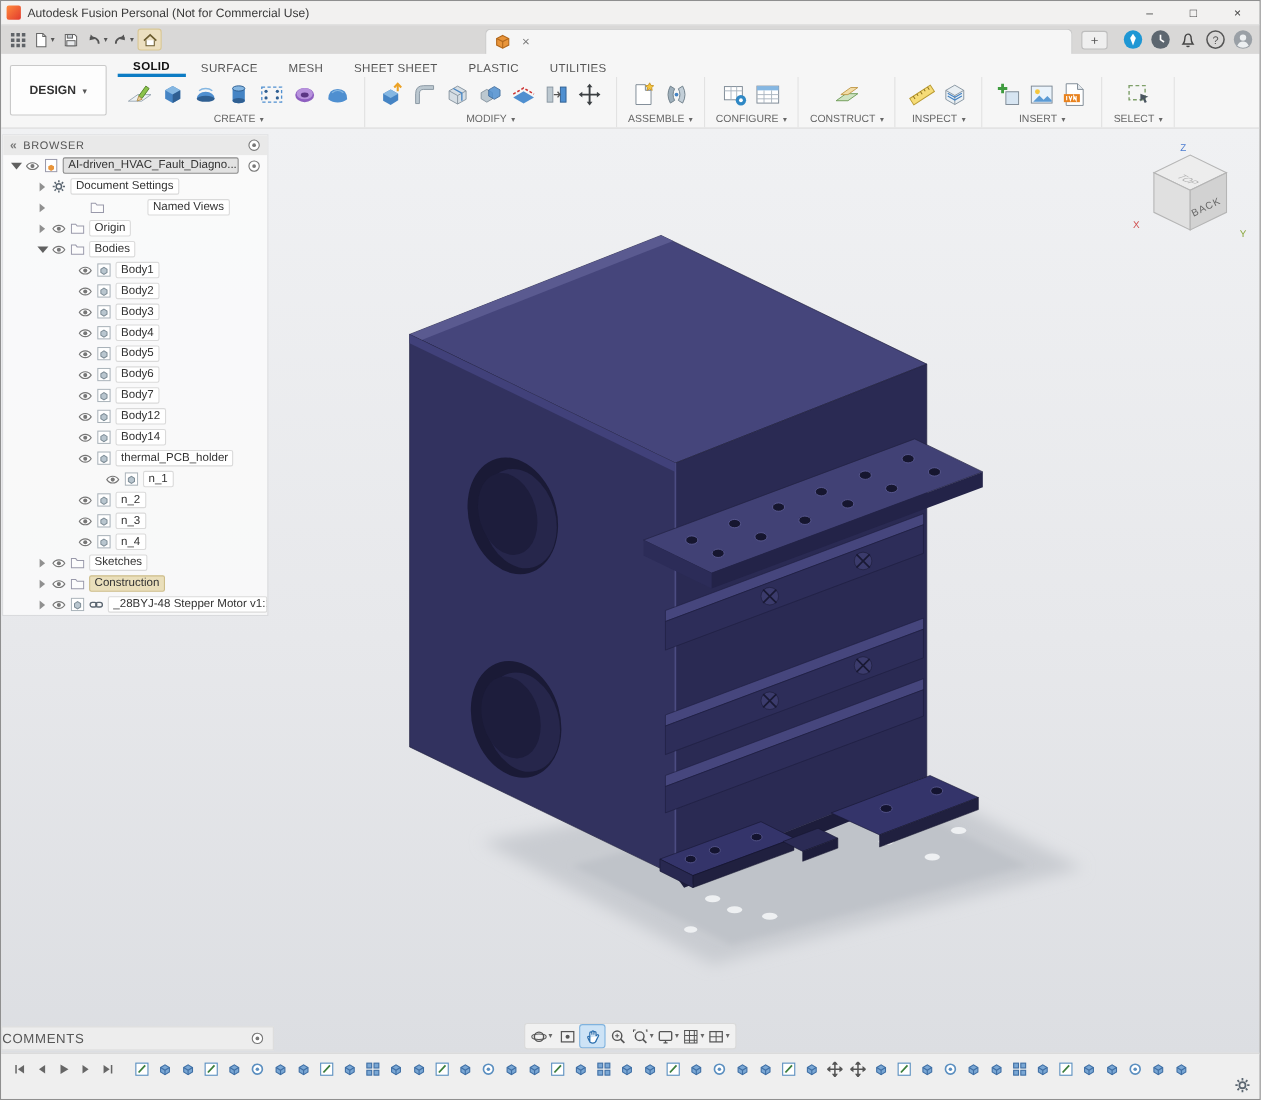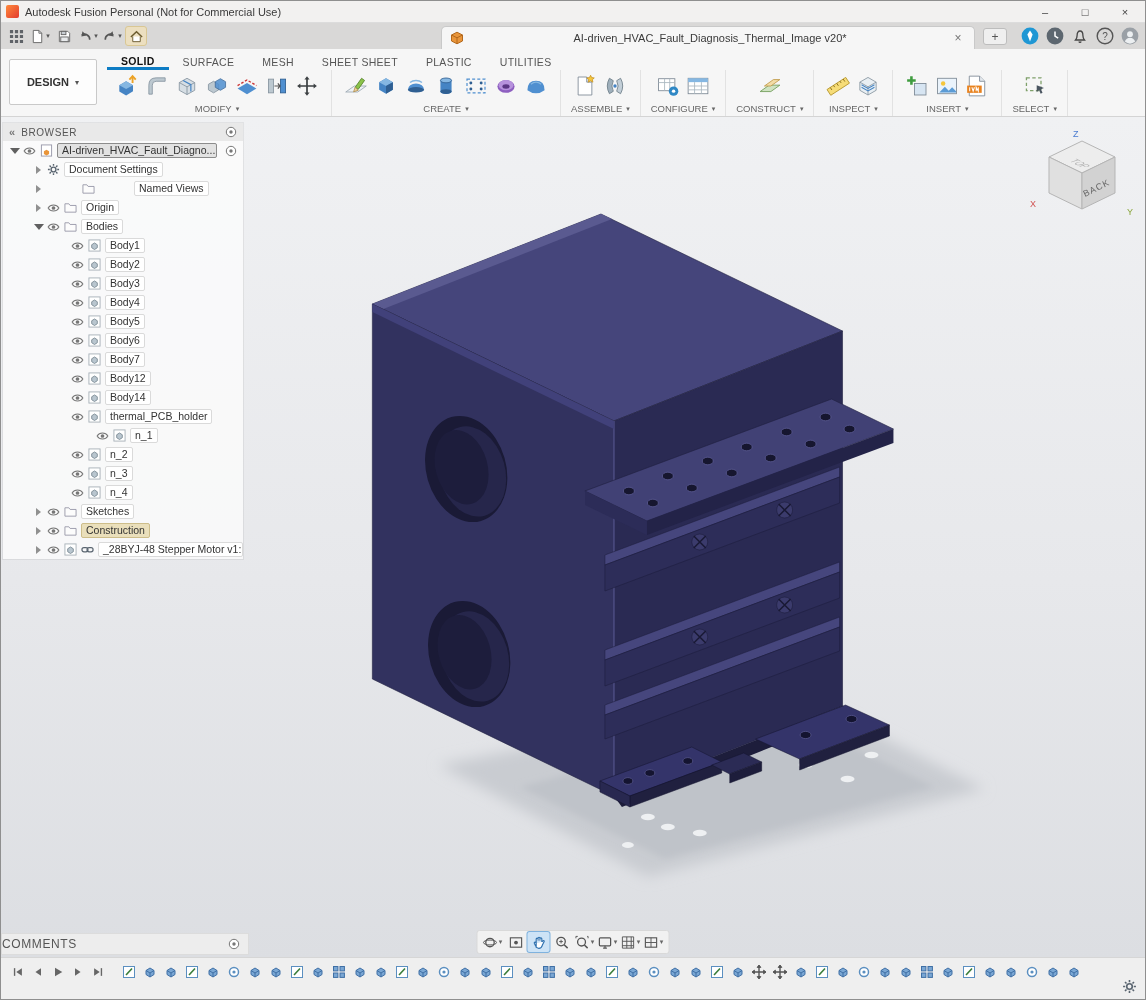--- a/index.html
+++ b/index.html
@@ -153,21 +153,20 @@
           </svg>
         </div>
       </div>
     <div class="doc-tab">
       <span class="ticon" id="tab-cube">
           <svg viewBox="0 0 14 14">
             <path d="M7 1.2L12.5 4v6L7 12.8 1.5 10V4z" fill="#e9953a" stroke="#b3681c"></path>
             <path d="M1.5 4L7 6.8 12.5 4M7 6.8v6" fill="none" stroke="#b3681c"></path>
           </svg>
         </span>
-      <span class="tlabeltxt">AI-driven_HVAC_Fault_Diagnosis_Thermal_Image v20*</span>
       <span class="tclose">×</span>
     </div>
     <div class="newtab">+</div>
     <div class="account" id="account-icons">
         <div class="acct">
           <svg viewBox="0 0 18 18">
             <circle cx="9" cy="9" r="8.4" fill="#1f97d4"></circle>
             <path d="M9 3.6l2.6 4L9 14.4 6.4 7.6z" fill="#fff"></path>
           </svg>
         </div>
@@ -210,20 +209,78 @@
         <div class="rtab">MESH</div>
         <div class="rtab">SHEET SHEET</div>
         <div class="rtab">PLASTIC</div>
         <div class="rtab">UTILITIES</div>
       </div>
     <div class="toolbar-groups" id="toolbar-groups">
         <div class="tgroup">
           <div class="ticons">
             <div class="tbtn">
               <svg viewBox="0 0 28 28">
+                <path d="M2 21l10-7h14l-10 7z" fill="#eef2f5" stroke="#9aa7b2"></path>
+                <path d="M13 15.5L20.5 5l3.5 2.5L16.5 18z" fill="#8bc34a" stroke="#55822c"></path>
+                <path d="M13 15.5l-1.8 5.3 5.3-1.8z" fill="#edd3a1" stroke="#b3914f"></path>
+              </svg>
+            </div>
+            <div class="tbtn">
+              <svg viewBox="0 0 28 28">
+                <path d="M6 9.5L14 5l8 4.5v9L14 23l-8-4.5z" fill="#4584c4"></path>
+                <path d="M6 9.5l8 4.5 8-4.5L14 5z" fill="#85b7e2"></path>
+                <path d="M14 14v9l8-4.5v-9z" fill="#2f5f92"></path>
+              </svg>
+            </div>
+            <div class="tbtn">
+              <svg viewBox="0 0 28 28">
+                <path d="M4.5 18.5a9.5 7.5 0 0 1 19 0z" fill="#4f8fd0"></path>
+                <ellipse cx="14" cy="18.5" rx="9.5" ry="3.2" fill="#2f5f92"></ellipse>
+                <path d="M7 10a9.5 7.5 0 0 1 14 0" fill="none" stroke="#85b7e2" stroke-width="1.5"></path>
+              </svg>
+            </div>
+            <div class="tbtn">
+              <svg viewBox="0 0 28 28">
+                <path d="M7.5 7.5v13a6.5 2.8 0 0 0 13 0v-13" fill="#4584c4"></path>
+                <ellipse cx="14" cy="20.5" rx="6.5" ry="2.8" fill="#2f5f92"></ellipse>
+                <ellipse cx="14" cy="7.5" rx="6.5" ry="2.8" fill="#85b7e2" stroke="#2f5f92"></ellipse>
+              </svg>
+            </div>
+            <div class="tbtn">
+              <svg viewBox="0 0 28 28">
+                <rect x="3.5" y="6" width="21" height="16" fill="none" stroke="#4f8fd0" stroke-width="1.4" stroke-dasharray="3.5 2.5"></rect>
+                <circle cx="8" cy="10.5" r="1.7" fill="#2f5f92"></circle>
+                <circle cx="20" cy="10.5" r="1.7" fill="#2f5f92"></circle>
+                <circle cx="8" cy="17.5" r="1.7" fill="#2f5f92"></circle>
+                <circle cx="20" cy="17.5" r="1.7" fill="#2f5f92"></circle>
+              </svg>
+            </div>
+            <div class="tbtn">
+              <svg viewBox="0 0 28 28">
+                <ellipse cx="14" cy="14.5" rx="10" ry="7.5" fill="#8e5fc0"></ellipse>
+                <ellipse cx="14" cy="13" rx="8.6" ry="6" fill="#b792dd"></ellipse>
+                <ellipse cx="14" cy="14.5" rx="4.2" ry="2.6" fill="#5b3684"></ellipse>
+              </svg>
+            </div>
+            <div class="tbtn">
+              <svg viewBox="0 0 28 28">
+                <path d="M4 19q0-11 10-11t10 11q-4.5 3.5-10 3.5T4 19z" fill="#4f8fd0"></path>
+                <path d="M8 12q6-5 12 0" fill="none" stroke="#85b7e2" stroke-width="1.5"></path>
+              </svg>
+            </div>
+          </div>
+          <div class="tlabel">
+            <span>CREATE</span>
+            <span class="qcaret">▾</span>
+          </div>
+        </div>
+        <div class="tgroup">
+          <div class="ticons">
+            <div class="tbtn">
+              <svg viewBox="0 0 28 28">
                 <path d="M5 13l8-4.5 8 4.5v7L13 25l-8-4.5z" fill="#4584c4"></path>
                 <path d="M5 13l8 4.5 8-4.5-8-4.5z" fill="#85b7e2"></path>
                 <path d="M20.5 10.5V3.5" stroke="#eca225" stroke-width="2.2" fill="none"></path>
                 <path d="M16.8 6.5l3.7-4 3.7 4" fill="none" stroke="#eca225" stroke-width="2.2"></path>
               </svg>
             </div>
             <div class="tbtn">
               <svg viewBox="0 0 28 28">
                 <path d="M4.5 23.5V13q0-8.5 8.5-8.5h10.5v4H13q-4.5 0-4.5 4.5v10.5z" fill="#bcc8d0" stroke="#8795a0"></path>
               </svg>
@@ -262,78 +319,20 @@
                   <path d="M14 25.5l3-3.8h-6z"></path>
                   <path d="M2.5 14l3.8-3v6z"></path>
                   <path d="M25.5 14l-3.8-3v6z"></path>
                 </g>
                 <path d="M14 5.5v17M5.5 14h17" stroke="#3c4043" stroke-width="2" fill="none"></path>
               </svg>
             </div>
           </div>
           <div class="tlabel">
             <span>MODIFY</span>
-            <span class="qcaret">▾</span>
-          </div>
-        </div>
-        <div class="tgroup">
-          <div class="ticons">
-            <div class="tbtn">
-              <svg viewBox="0 0 28 28">
-                <path d="M2 21l10-7h14l-10 7z" fill="#eef2f5" stroke="#9aa7b2"></path>
-                <path d="M13 15.5L20.5 5l3.5 2.5L16.5 18z" fill="#8bc34a" stroke="#55822c"></path>
-                <path d="M13 15.5l-1.8 5.3 5.3-1.8z" fill="#edd3a1" stroke="#b3914f"></path>
-              </svg>
-            </div>
-            <div class="tbtn">
-              <svg viewBox="0 0 28 28">
-                <path d="M6 9.5L14 5l8 4.5v9L14 23l-8-4.5z" fill="#4584c4"></path>
-                <path d="M6 9.5l8 4.5 8-4.5L14 5z" fill="#85b7e2"></path>
-                <path d="M14 14v9l8-4.5v-9z" fill="#2f5f92"></path>
-              </svg>
-            </div>
-            <div class="tbtn">
-              <svg viewBox="0 0 28 28">
-                <path d="M4.5 18.5a9.5 7.5 0 0 1 19 0z" fill="#4f8fd0"></path>
-                <ellipse cx="14" cy="18.5" rx="9.5" ry="3.2" fill="#2f5f92"></ellipse>
-                <path d="M7 10a9.5 7.5 0 0 1 14 0" fill="none" stroke="#85b7e2" stroke-width="1.5"></path>
-              </svg>
-            </div>
-            <div class="tbtn">
-              <svg viewBox="0 0 28 28">
-                <path d="M7.5 7.5v13a6.5 2.8 0 0 0 13 0v-13" fill="#4584c4"></path>
-                <ellipse cx="14" cy="20.5" rx="6.5" ry="2.8" fill="#2f5f92"></ellipse>
-                <ellipse cx="14" cy="7.5" rx="6.5" ry="2.8" fill="#85b7e2" stroke="#2f5f92"></ellipse>
-              </svg>
-            </div>
-            <div class="tbtn">
-              <svg viewBox="0 0 28 28">
-                <rect x="3.5" y="6" width="21" height="16" fill="none" stroke="#4f8fd0" stroke-width="1.4" stroke-dasharray="3.5 2.5"></rect>
-                <circle cx="8" cy="10.5" r="1.7" fill="#2f5f92"></circle>
-                <circle cx="20" cy="10.5" r="1.7" fill="#2f5f92"></circle>
-                <circle cx="8" cy="17.5" r="1.7" fill="#2f5f92"></circle>
-                <circle cx="20" cy="17.5" r="1.7" fill="#2f5f92"></circle>
-              </svg>
-            </div>
-            <div class="tbtn">
-              <svg viewBox="0 0 28 28">
-                <ellipse cx="14" cy="14.5" rx="10" ry="7.5" fill="#8e5fc0"></ellipse>
-                <ellipse cx="14" cy="13" rx="8.6" ry="6" fill="#b792dd"></ellipse>
-                <ellipse cx="14" cy="14.5" rx="4.2" ry="2.6" fill="#5b3684"></ellipse>
-              </svg>
-            </div>
-            <div class="tbtn">
-              <svg viewBox="0 0 28 28">
-                <path d="M4 19q0-11 10-11t10 11q-4.5 3.5-10 3.5T4 19z" fill="#4f8fd0"></path>
-                <path d="M8 12q6-5 12 0" fill="none" stroke="#85b7e2" stroke-width="1.5"></path>
-              </svg>
-            </div>
-          </div>
-          <div class="tlabel">
-            <span>CREATE</span>
             <span class="qcaret">▾</span>
           </div>
         </div>
         <div class="tgroup">
           <div class="ticons">
             <div class="tbtn">
               <svg viewBox="0 0 28 28">
                 <path d="M6 3.5h10l6 6v15H6z" fill="#fff" stroke="#7c8894"></path>
                 <path d="M16 3.5v6h6" fill="#dde4ea" stroke="#7c8894"></path>
                 <path d="M20.5 1.5l1.3 2.7 3 .4-2.2 2 .6 2.9-2.7-1.5-2.7 1.5.6-2.9-2.2-2 3-.4z" fill="#f5c63c" stroke="#c9972a"></path>

